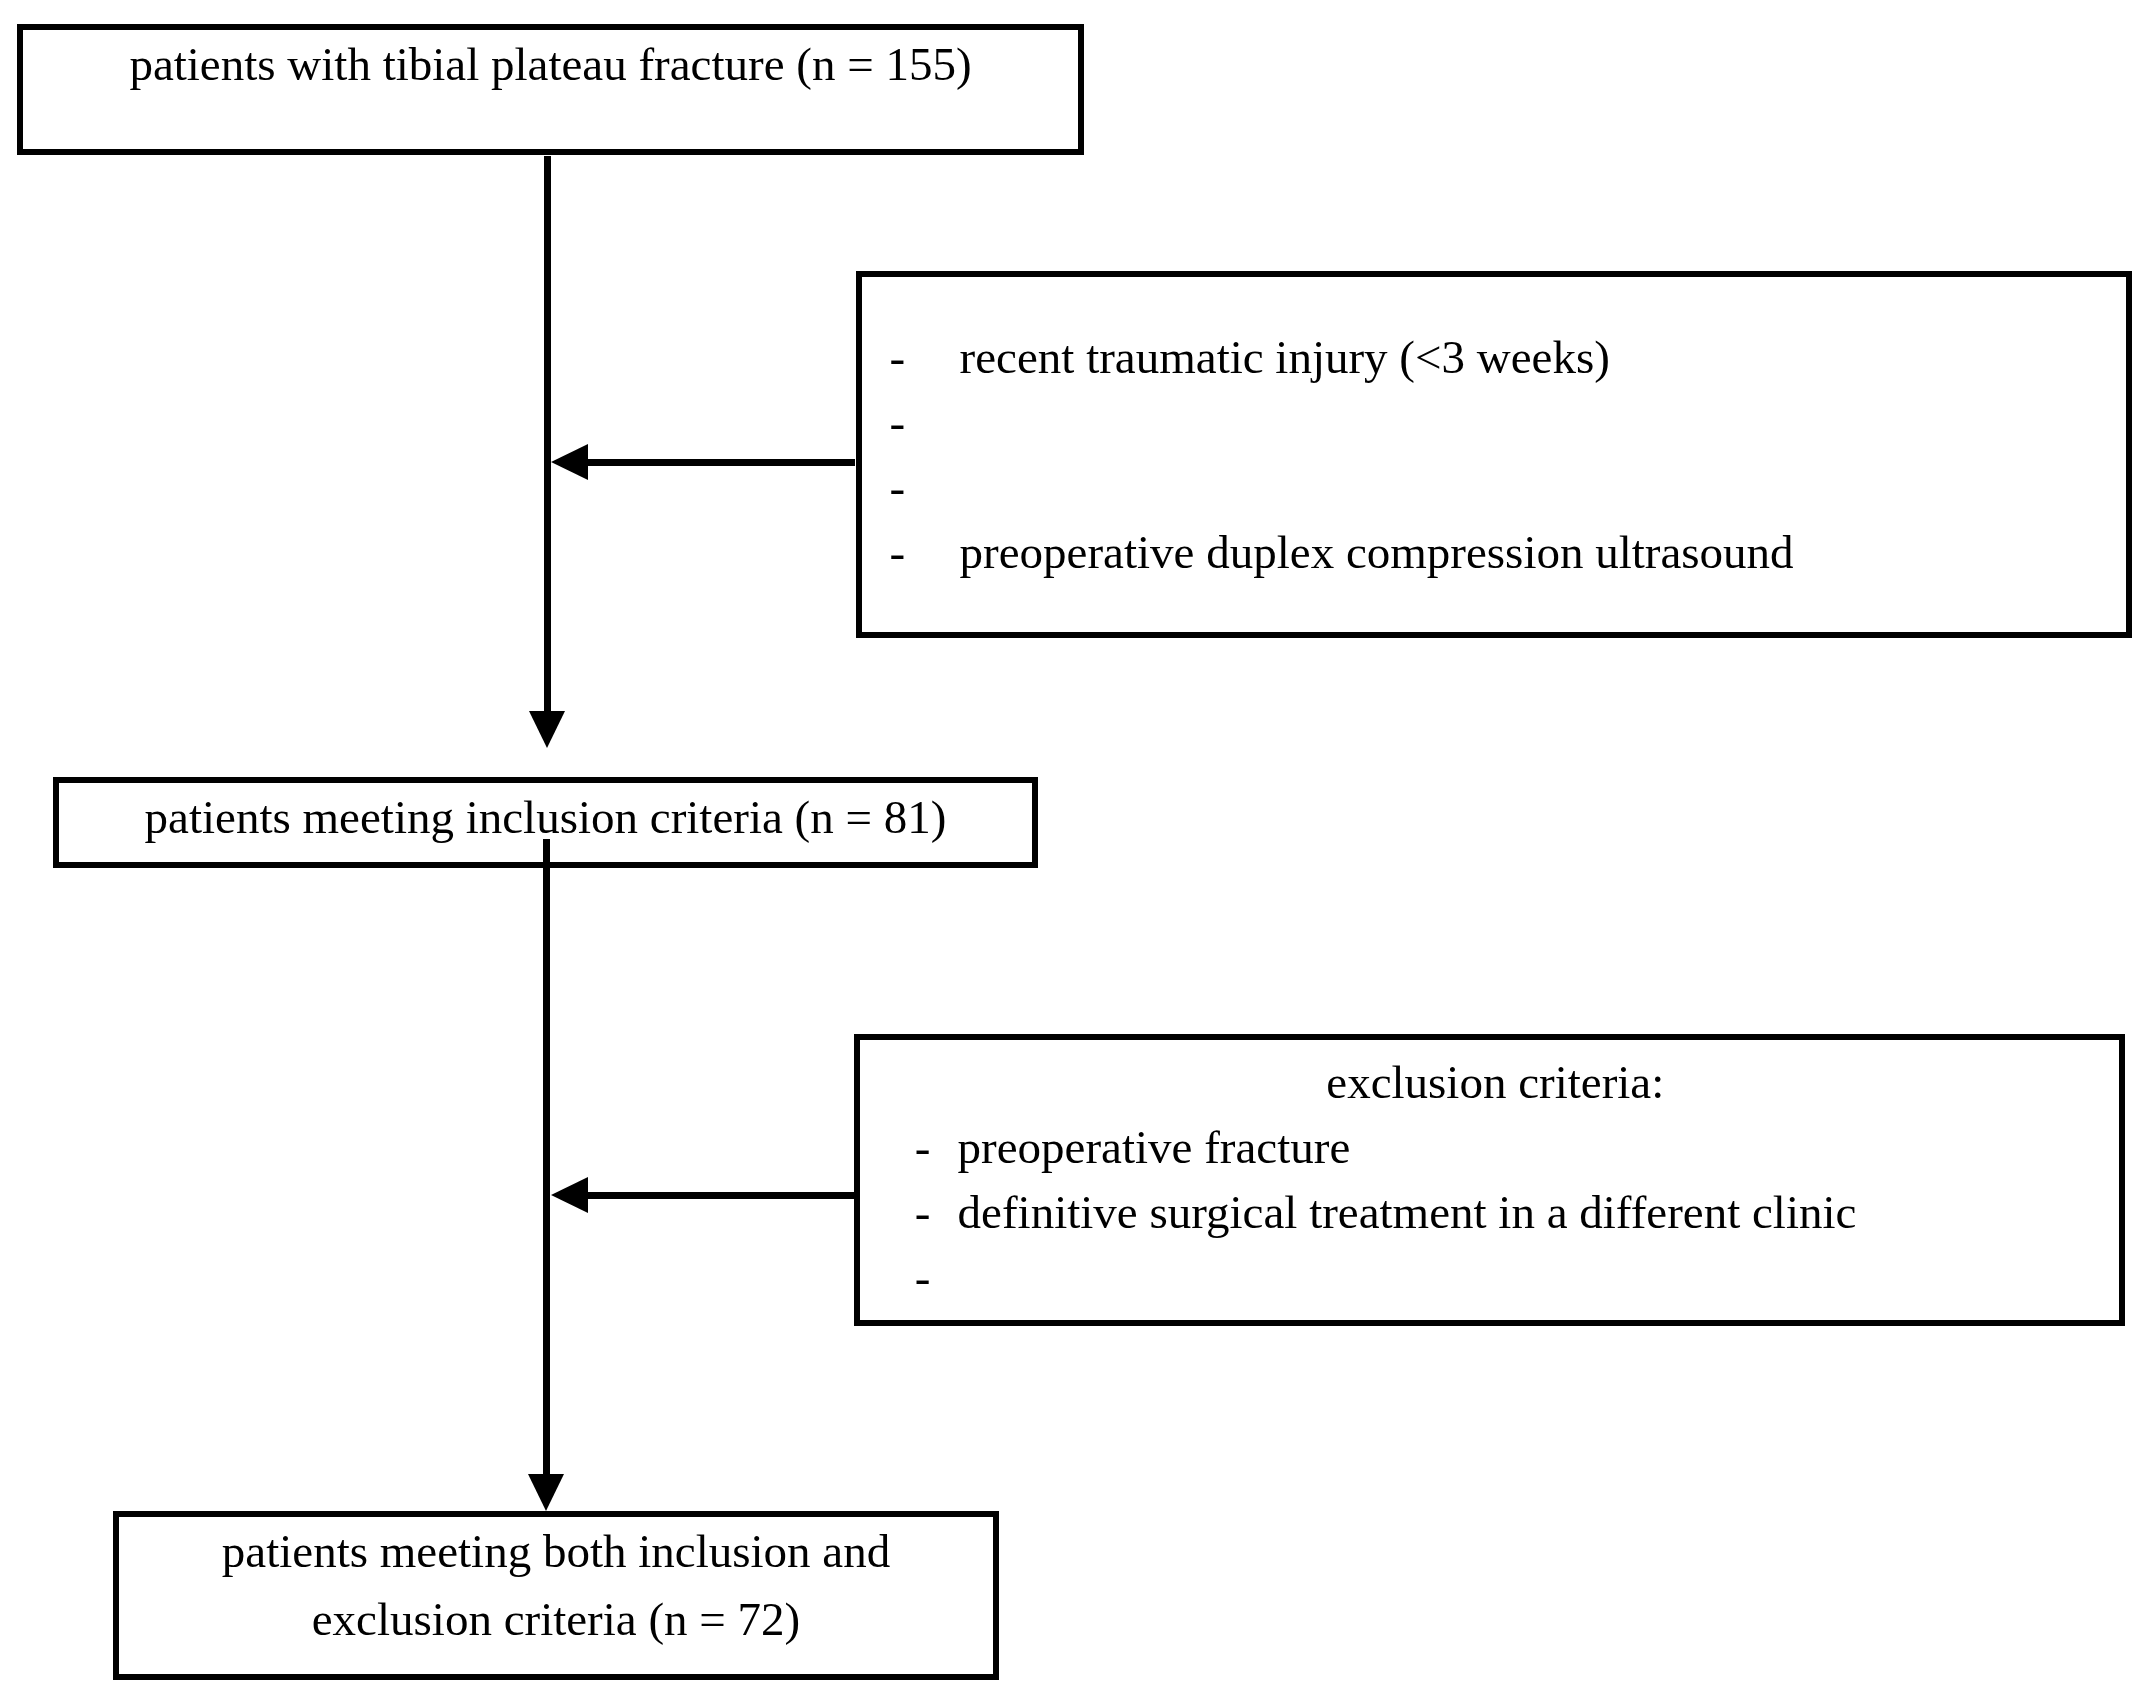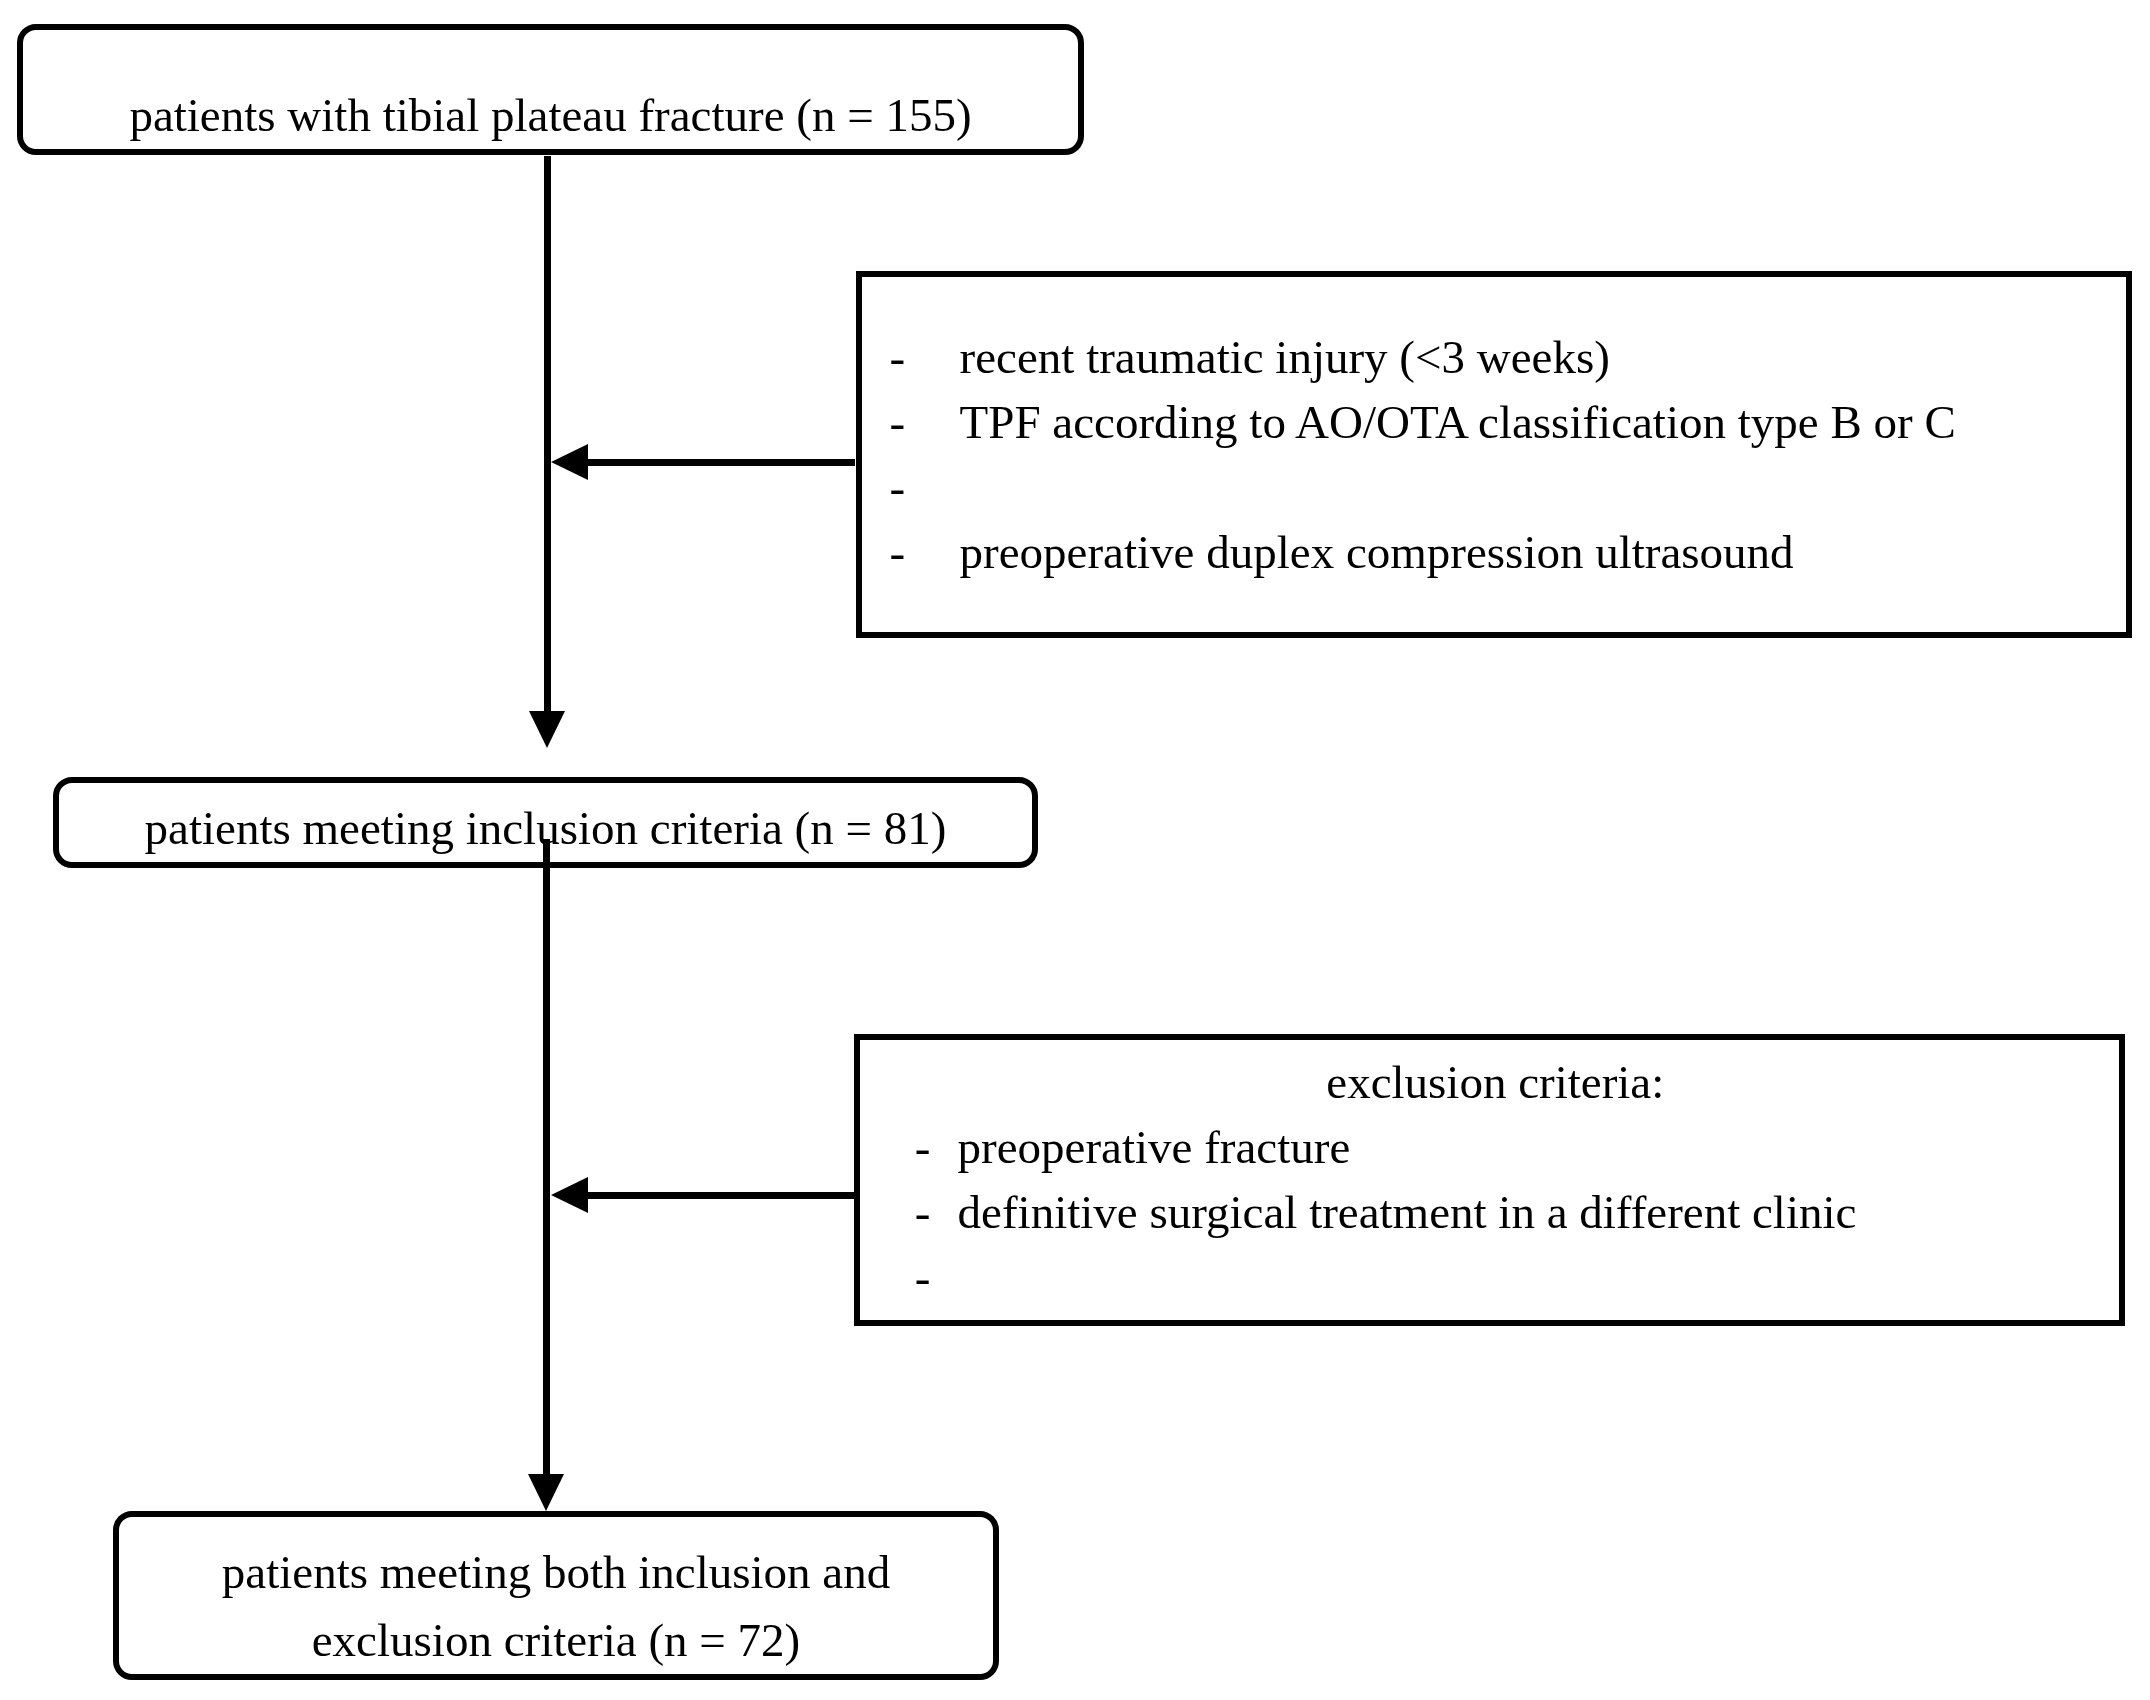--- a/index.html
+++ b/index.html
@@ -19,25 +19,24 @@
   .box{
     position:absolute;
     border:6.5px solid #000000;
     background:#ffffff;
     box-sizing:border-box;
   }
   .label-box{
     display:flex;
     flex-direction:column;
     align-items:center;
-    justify-content:flex-end;
+    justify-content:flex-start;
     text-align:center;
     font-size:47px;
     line-height:68px;
-    border-radius:19px;
   }
   .criteria-box{
     font-size:47px;
     line-height:65px;
     padding:19.5px 16px 19.5px 27.6px;
     display:flex;
     flex-direction:column;
     justify-content:center;
   }
   .criteria-title{
@@ -88,21 +87,20 @@
   <div class="vline" style="left:544px;top:156px;height:558px;"></div>
   <div class="arrowhead-down" style="left:529px;top:711px;"></div>
 
   <div class="box criteria-box" style="left:856px;top:271px;width:1276px;height:367px;">
     <div class="criteria-item">
       <span class="marker">-</span>
       <span>recent traumatic injury (&lt;3 weeks)</span>
     </div>
     <div class="criteria-item">
       <span class="marker">-</span>
-      <span>TPF according to AO/OTA classification type B or C</span>
     </div>
     <div class="criteria-item">
       <span class="marker">-</span>
     </div>
     <div class="criteria-item">
       <span class="marker">-</span>
       <span>preoperative duplex compression ultrasound</span>
     </div>
   </div>
 

